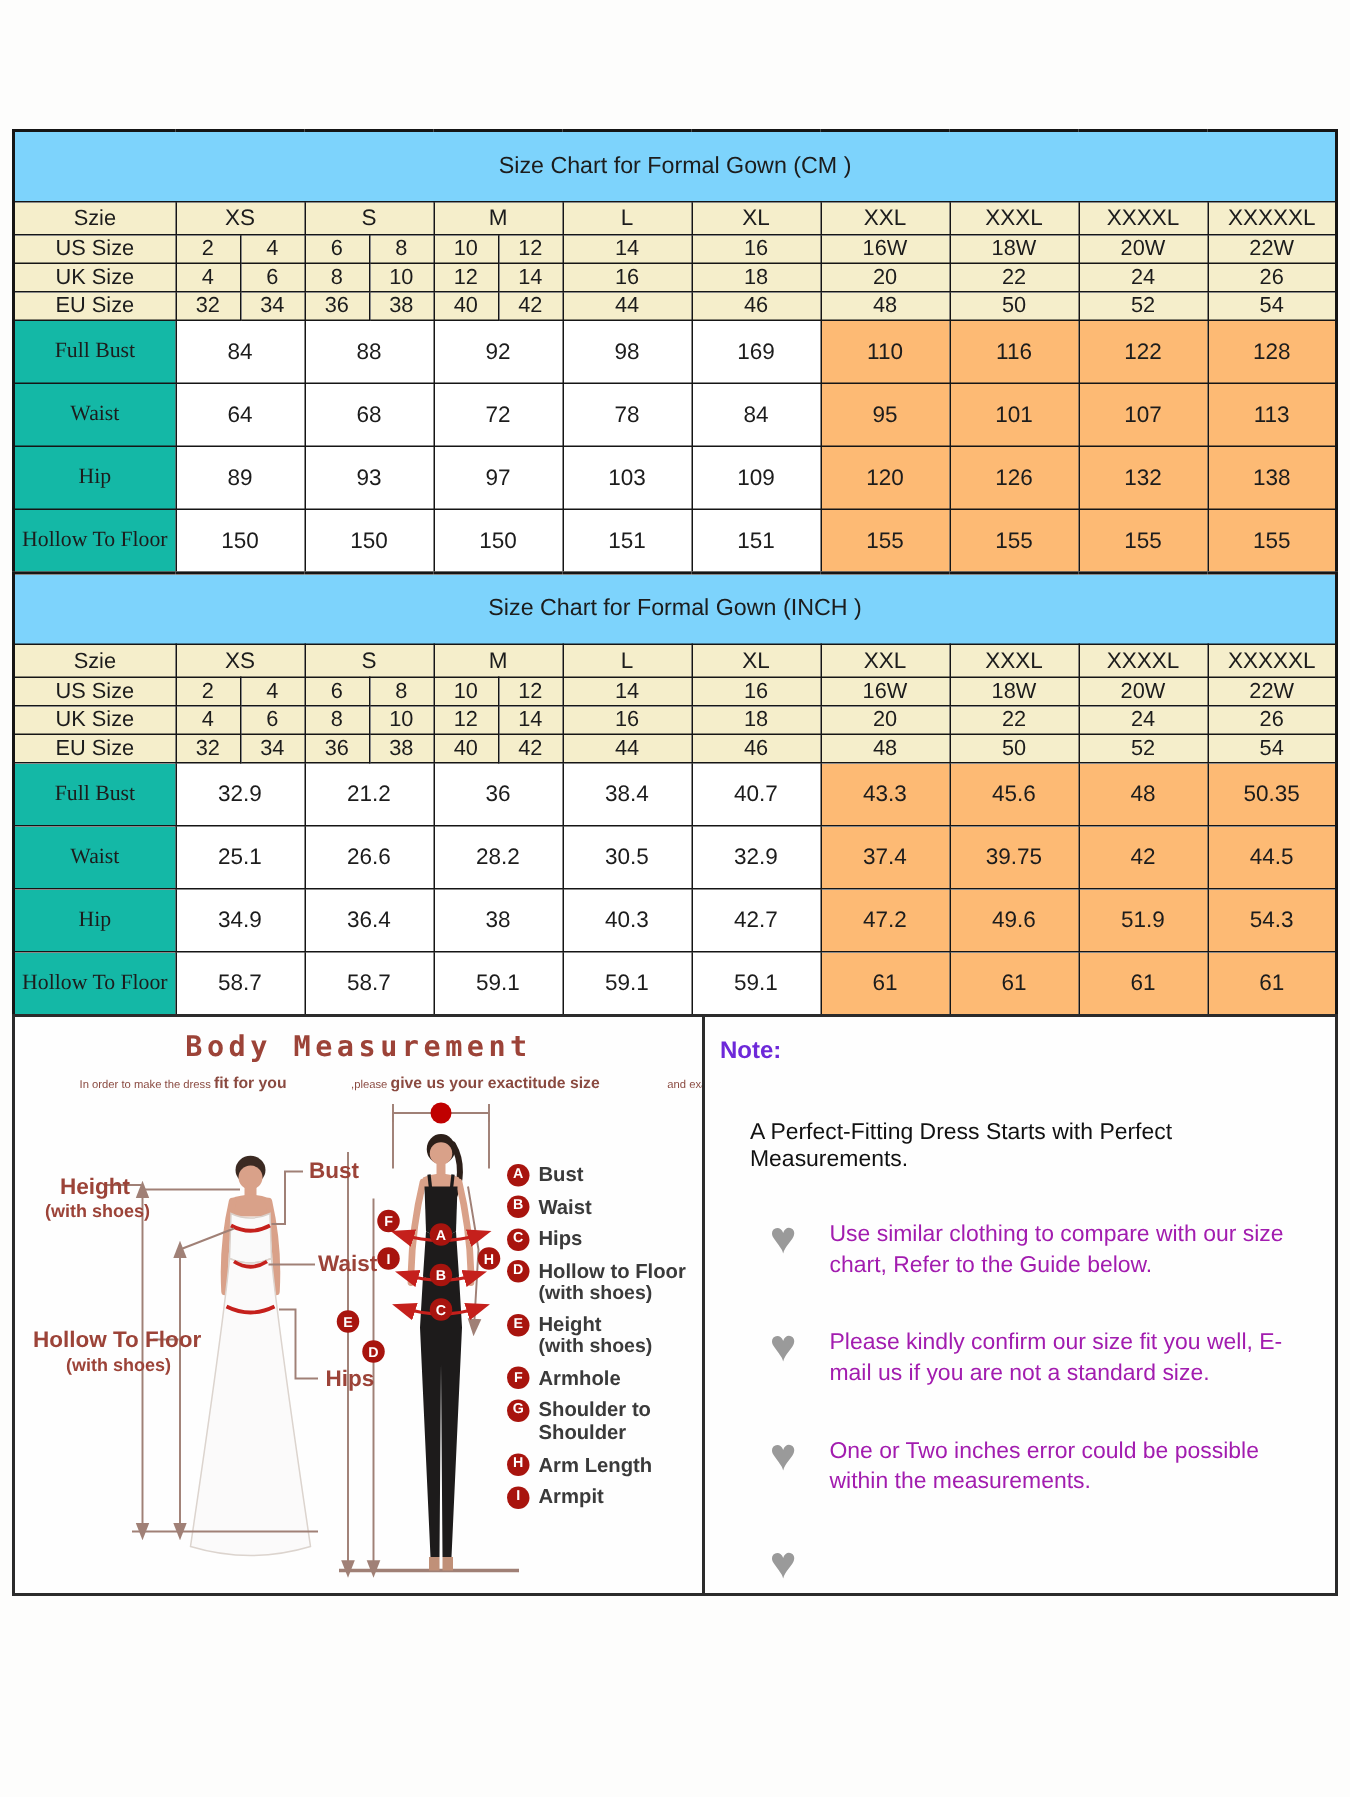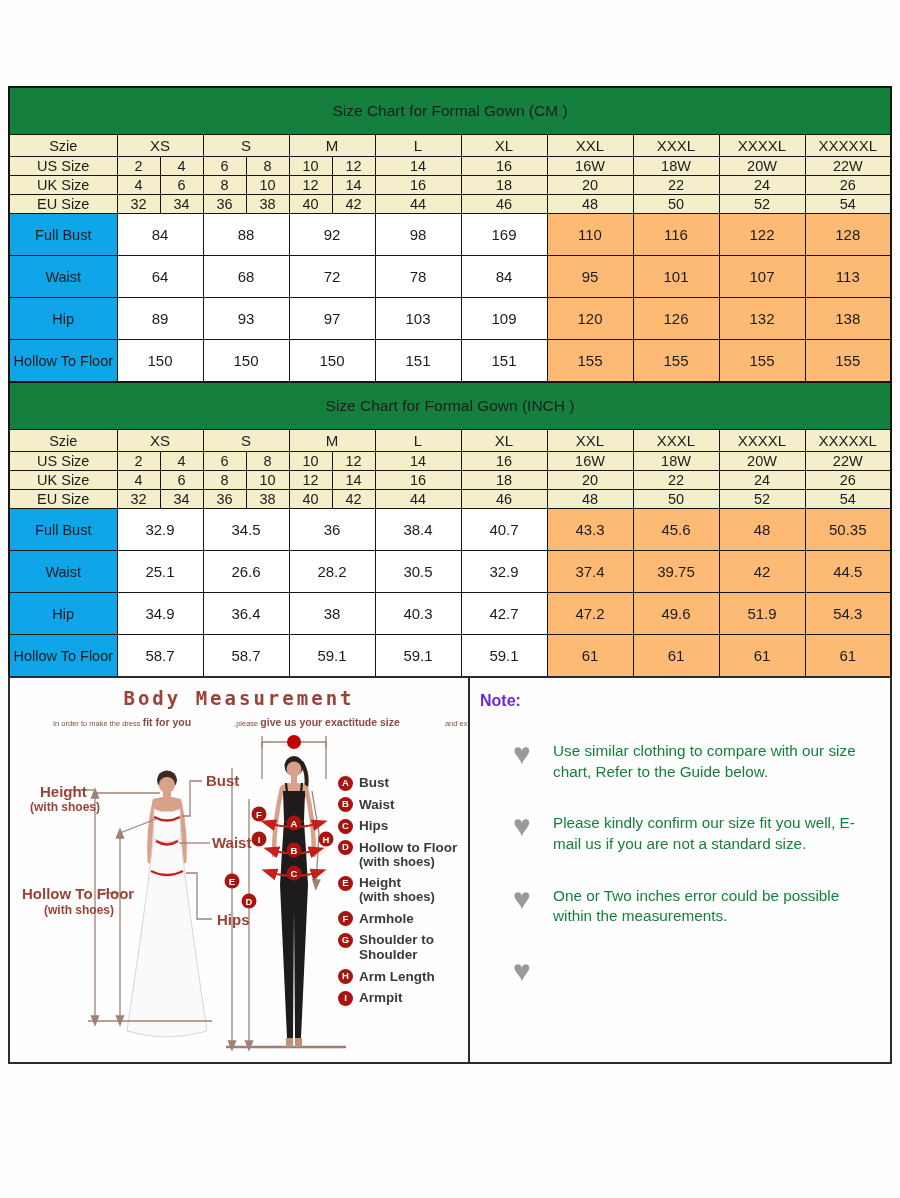--- a/index.html
+++ b/index.html
@@ -5,27 +5,27 @@
   html,body{margin:0;padding:0;background:#ffffff;}
   .page{position:relative;width:900px;height:1198px;background:#fdfdfc;overflow:hidden;
         font-family:"Liberation Sans",sans-serif;color:#1a1a1a;}
   .content{position:absolute;left:8px;top:86px;width:884px;}
 
   
   table.size-table{width:884px;border-collapse:collapse;border:2px solid #151515;table-layout:fixed;background:#fff;}
   table.size-table + table.size-table{margin-top:-2px;}
   .size-table td{border:1px solid #151515;text-align:center;font-size:15px;padding:0;
                  overflow:hidden;white-space:nowrap;color:#1c1c1c;}
-  .size-table td.title-cell{height:46px;font-size:15.5px;background:#15803d;}
+  .size-table td.title-cell{height:46px;font-size:15.5px;background:#7dd3fc;}
   .size-table tr.hdr td{background:#f5eecb;height:21px;}
   .size-table tr.sub td{background:#f5eecb;height:18px;font-size:14.5px;}
   .size-table tr.body td{height:41px;background:#fff;}
   .size-table tr.body td.gray{background:#fdba74;}
   .size-table td.rowlabel{font-size:14.5px;}
-  .size-table tr.body td.rowlabel{background:#0ea5e9;}
+  .size-table tr.body td.rowlabel{background:#14b8a6;font-family:Liberation Serif, serif;}
 
   
   .bottom{display:flex;margin-top:-2px;height:388px;}
   .bm-box{position:relative;width:462px;box-sizing:border-box;border:2px solid #2b2b2b;background:#fefefe;overflow:hidden;}
   .note-box{position:relative;flex:1;box-sizing:border-box;border:2px solid #2b2b2b;margin-left:-2px;
             background:#fefefe;padding:10px 12px 0 10px;overflow:hidden;}
 
   .bm-title{margin-top:9px;text-align:center;color:#9c4338;font-weight:bold;font-size:19px;
             letter-spacing:3px;font-family:"DejaVu Sans Mono",monospace;}
   .bm-intro{margin-top:3px;text-align:center;color:#8a4a40;white-space:nowrap;}
@@ -47,21 +47,21 @@
                color:#3a3a3a;line-height:1.12;}
   .legend-key{flex:0 0 15px;width:15px;height:15px;border-radius:50%;background:#a8140e;color:#fff;
               font-size:9.5px;font-weight:bold;display:flex;align-items:center;justify-content:center;margin-top:0.5px;}
   .legend-sub{display:block;font-size:13px;}
 
   
   .note-title{margin-top:4px;text-align:left;font-weight:bold;font-size:16px;color:#6d28d9;}
   .note-lead{margin:36px 0 0 20px;font-size:15.3px;color:#111;}
   .note-item{display:flex;align-items:flex-start;gap:15px;margin:31px 0 0 26px;}
   .note-heart{flex:0 0 32px;text-align:center;color:#9a9a9a;font-size:30px;line-height:0.85;}
-  .note-text{margin:0;font-size:15.3px;line-height:1.35;color:#15803d;max-width:338px;}
+  .note-text{margin:0;font-size:15.3px;line-height:1.35;color:#a21caf;max-width:338px;}
 
   
   .wm{position:absolute;font-family:"DejaVu Serif",serif;font-style:italic;font-size:44px;
       color:rgba(185,150,125,0.13);transform:rotate(-20deg);pointer-events:none;}
 </style>
 </head>
 <body>
 
 <div class="page">
 
@@ -272,21 +272,21 @@
             <td>44</td>
             <td>46</td>
             <td>48</td>
             <td>50</td>
             <td>52</td>
             <td>54</td>
           </tr>
           <tr class="body">
             <td class="rowlabel">Full Bust</td>
             <td colspan="2" class="">32.9</td>
-            <td colspan="2" class="">34.5</td>
+            <td colspan="2" class="">21.2</td>
             <td colspan="2" class="">36</td>
             <td colspan="1" class="">38.4</td>
             <td colspan="1" class="">40.7</td>
             <td colspan="1" class="gray">43.3</td>
             <td colspan="1" class="gray">45.6</td>
             <td colspan="1" class="gray">48</td>
             <td colspan="1" class="gray">50.35</td>
           </tr>
           <tr class="body">
             <td class="rowlabel">Waist</td>
@@ -482,20 +482,21 @@
             </div>
             <div class="legend-item">
               <span class="legend-key">I</span>
               <span class="legend-label">Armpit</span>
             </div>
           </div>
       </div>
 
       <div class="note-box">
         <div class="note-title">Note:</div>
+        <p class="note-lead">A Perfect-Fitting Dress Starts with Perfect Measurements.</p>
         <div>
             <div class="note-item">
               <span class="note-heart">♥</span>
               <p class="note-text">Use similar clothing to compare with our size chart, Refer to the Guide below.</p>
             </div>
             <div class="note-item">
               <span class="note-heart">♥</span>
               <p class="note-text">Please kindly confirm our size fit you well, E-mail us if you are not a standard size.</p>
             </div>
             <div class="note-item">

